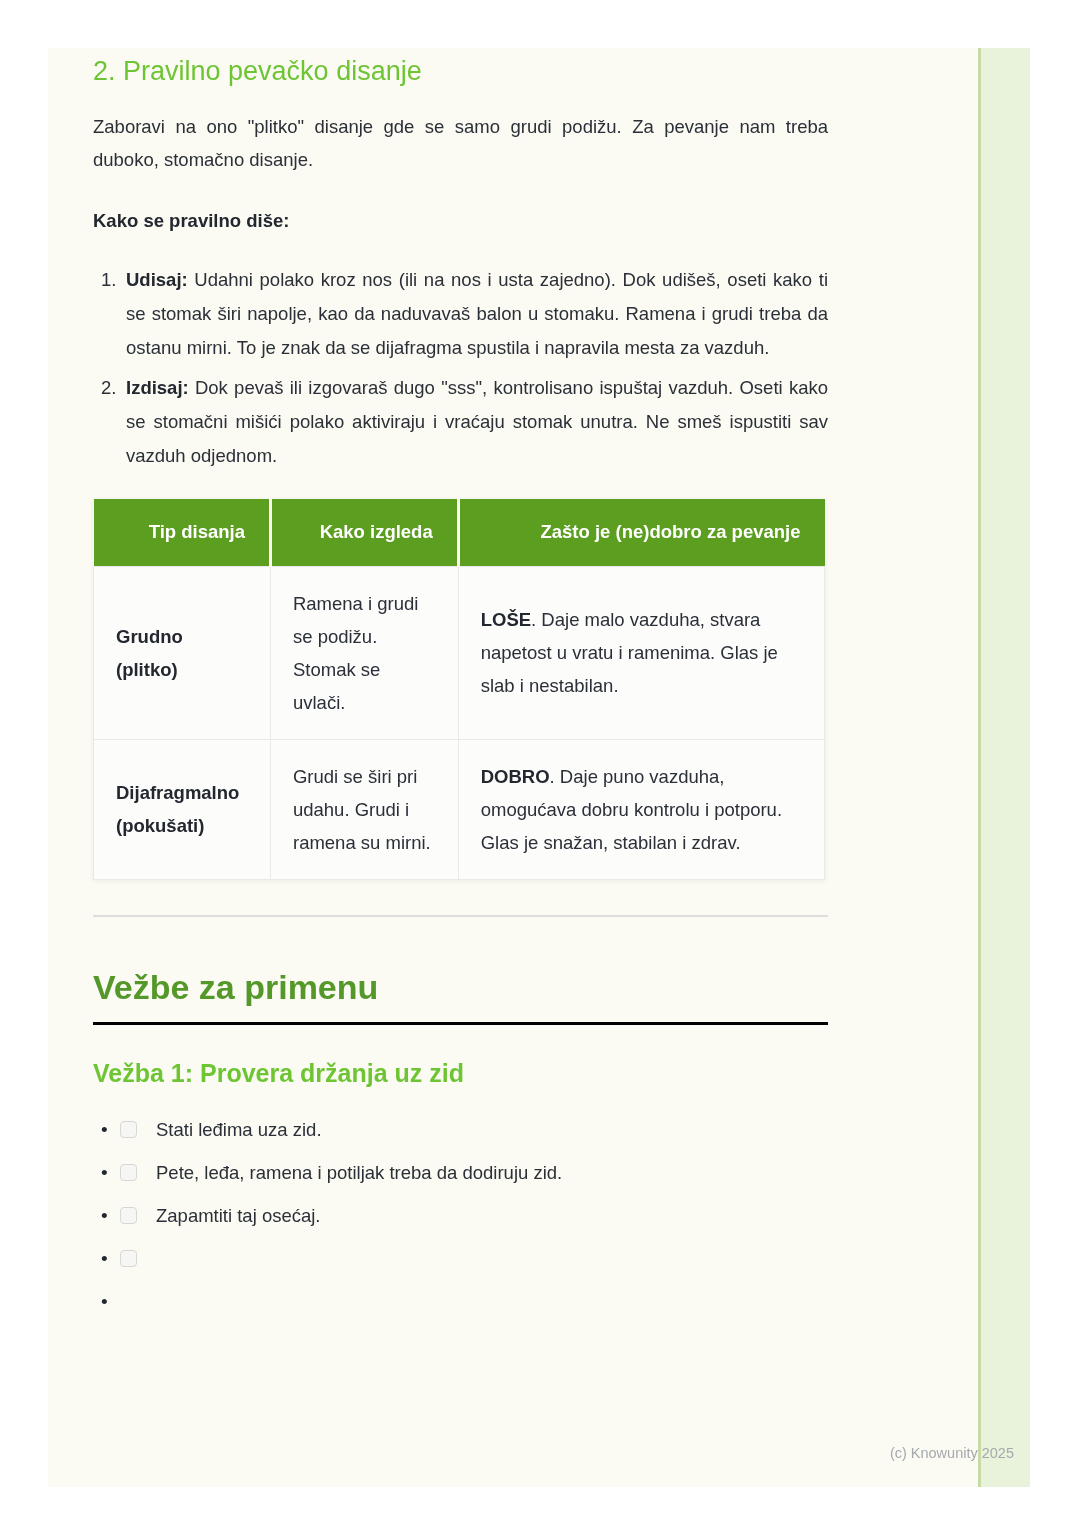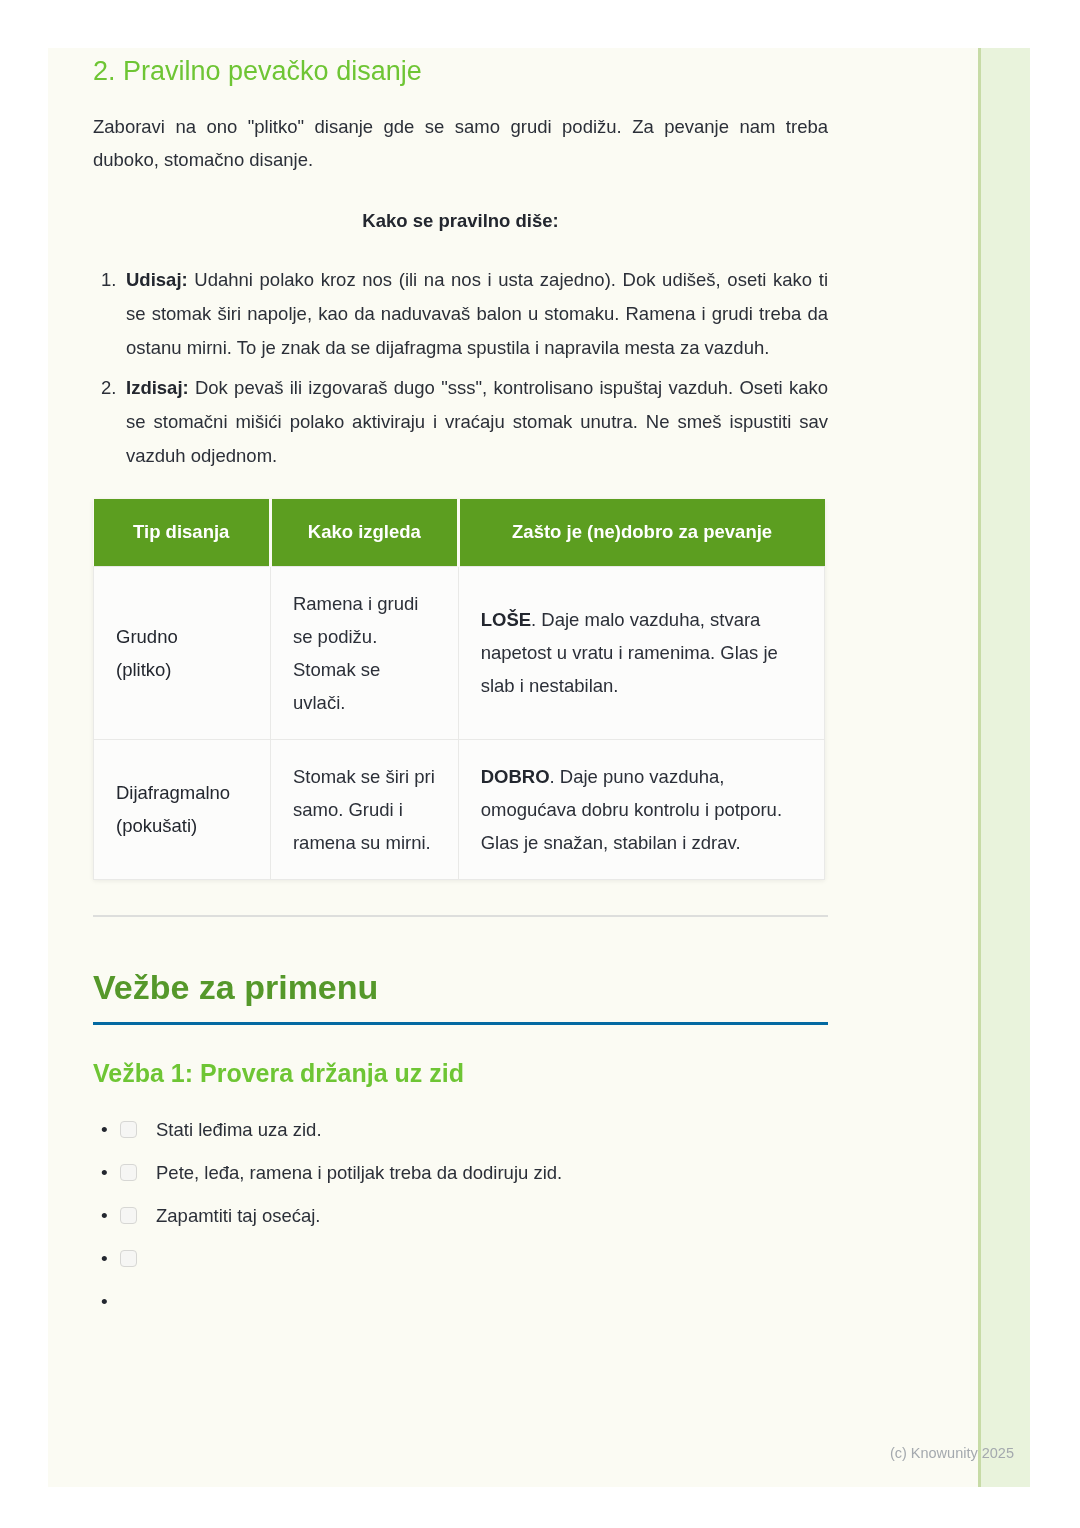--- a/index.html
+++ b/index.html
@@ -42,21 +42,20 @@
   p.body-text {
     margin: 0 0 28px 0;
     font-size: 18.5px; line-height: 33px;
     text-align: justify;
   }
   p.bold-lead {
     margin: 0 0 26px 0;
     font-size: 18.5px; line-height: 33px;
     font-weight: 700;
     color: #23272f;
-    text-align: center;
   }
   ol.steps {
     margin: 0; padding: 0;
     list-style: none;
   }
   ol.steps li {
     position: relative;
     padding-left: 33px;
     font-size: 18.5px; line-height: 34px;
     margin-bottom: 6px;
@@ -71,51 +70,51 @@
     margin-top: 26px;
     width: 732px;
     border-collapse: collapse;
     box-shadow: 0 1px 5px rgba(0,0,0,0.07);
     border-radius: 2px;
   }
   table.breath-table th {
     background: #5c9e20;
     color: #ffffff;
     font-size: 18.5px; font-weight: 700;
-    text-align: center;
+    text-align: right;
     height: 67px;
     padding: 0 24px;
     vertical-align: middle;
     border-right: 3px solid #fbfbf3;
   }
   table.breath-table th:last-child { border-right: none; }
   table.breath-table td {
     background: #fcfcfb;
     border: 1px solid #e9e9e7;
     padding: 20px 22px;
     vertical-align: middle;
     font-size: 18.5px; line-height: 33px;
   }
   .col-type { width: 177px; }
   .col-how  { width: 188px; }
   .col-why  { width: 367px; }
-  td .type-name { font-weight: 400; color: #23272f; }
+  td .type-name { font-weight: 700; color: #23272f; }
   td .verdict { font-weight: 700; color: #23272f; margin-top: 25px; }
 
   hr.section-divider {
     border: none;
     border-top: 2px solid #dddedc;
     margin: 35px 0 0 0;
   }
   h1.big-title {
     margin: 50px 0 0 0;
     font-size: 34px; line-height: 40px;
     font-weight: 700;
     color: #55982a;
-    border-bottom: 3px solid #0369a1;
+    border-bottom: 3px solid #000000;
     padding-bottom: 15px;
   }
   p.exercise-intro {
     margin: 26px 0 0 0;
     font-size: 18.5px; line-height: 33px;
   }
   h3.exercise-heading {
     margin: 33px 0 0 0;
     font-size: 25px; line-height: 31px;
     font-weight: 700;
@@ -200,21 +199,21 @@
           <td>Ramena i grudi se podižu. Stomak se uvlači.</td>
           <td>
             <span class="verdict">LOŠE</span><span>. Daje malo vazduha, stvara napetost u vratu i ramenima. Glas je slab i nestabilan.</span>
           </td>
         </tr>
         <tr>
           <td>
             <span class="type-name">Dijafragmalno</span><br>
             <span class="type-name">(pokušati)</span>
           </td>
-          <td>Stomak se širi pri samo. Grudi i ramena su mirni.</td>
+          <td>Grudi se širi pri udahu. Grudi i ramena su mirni.</td>
           <td>
             <span class="verdict">DOBRO</span><span>. Daje puno vazduha, omogućava dobru kontrolu i potporu. Glas je snažan, stabilan i zdrav.</span>
           </td>
         </tr>
       </tbody>
     </table>
 
     <hr class="section-divider">
 
     <h1 class="big-title">Vežbe za primenu</h1>

